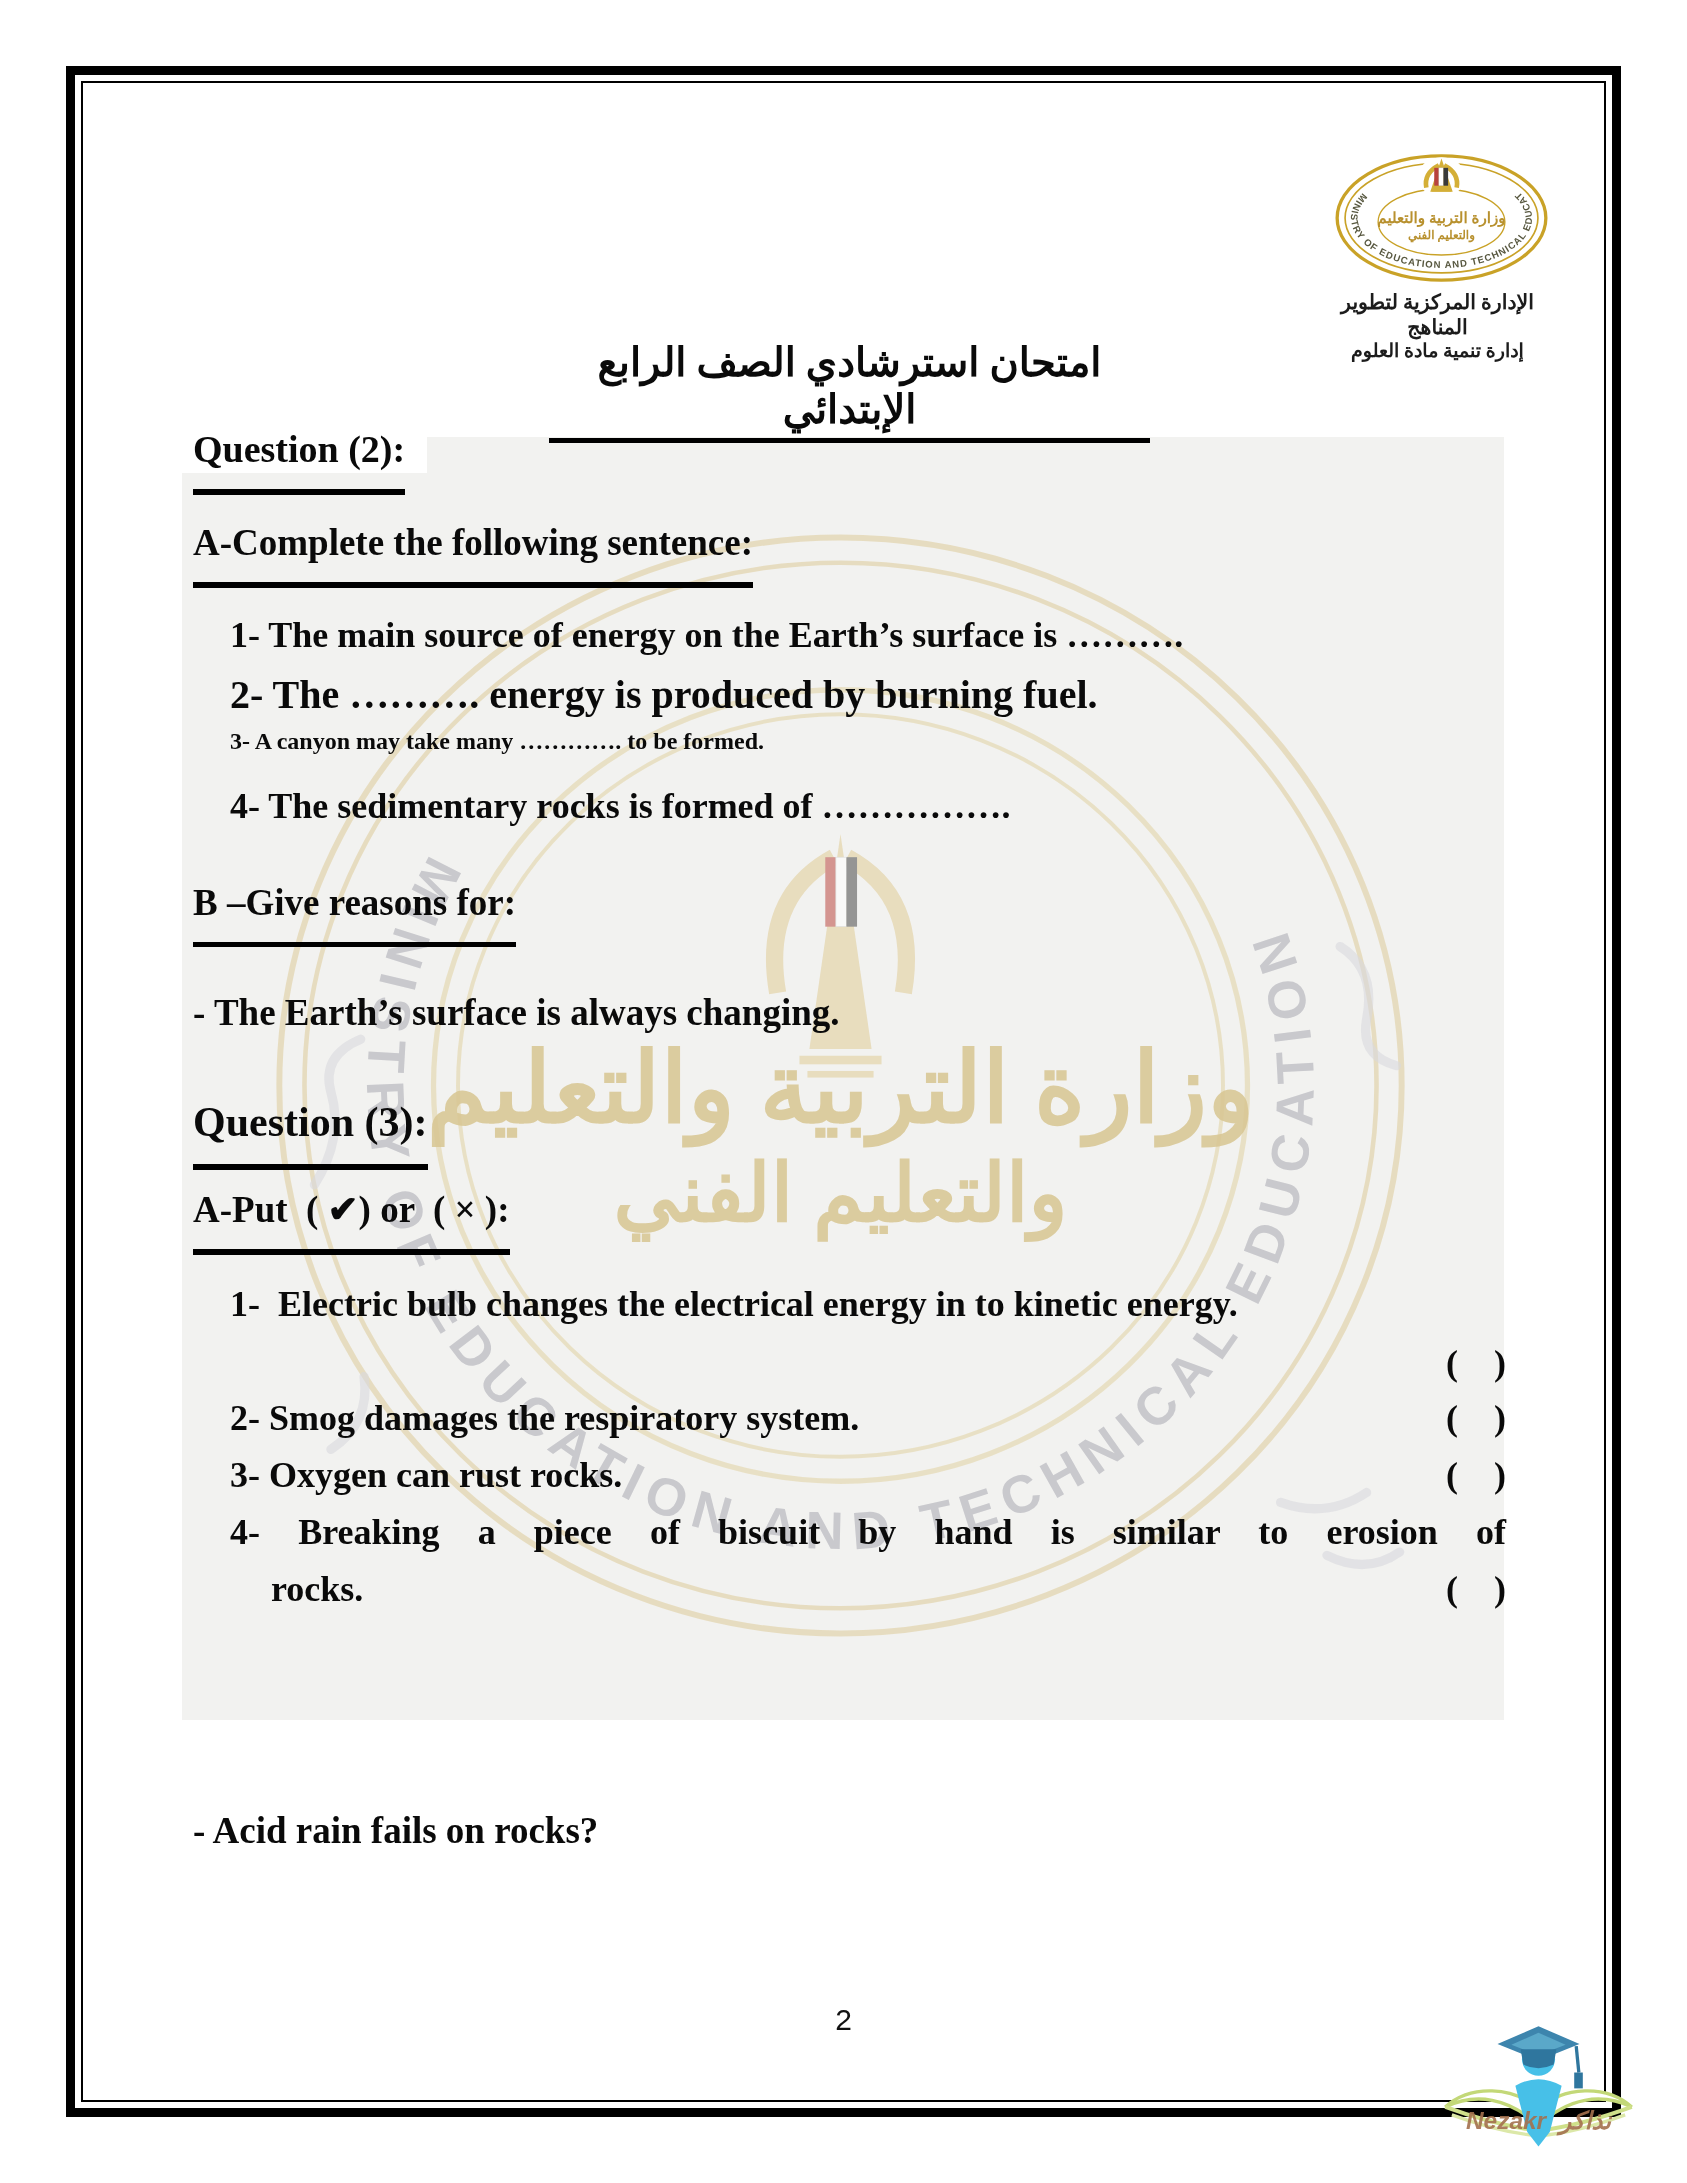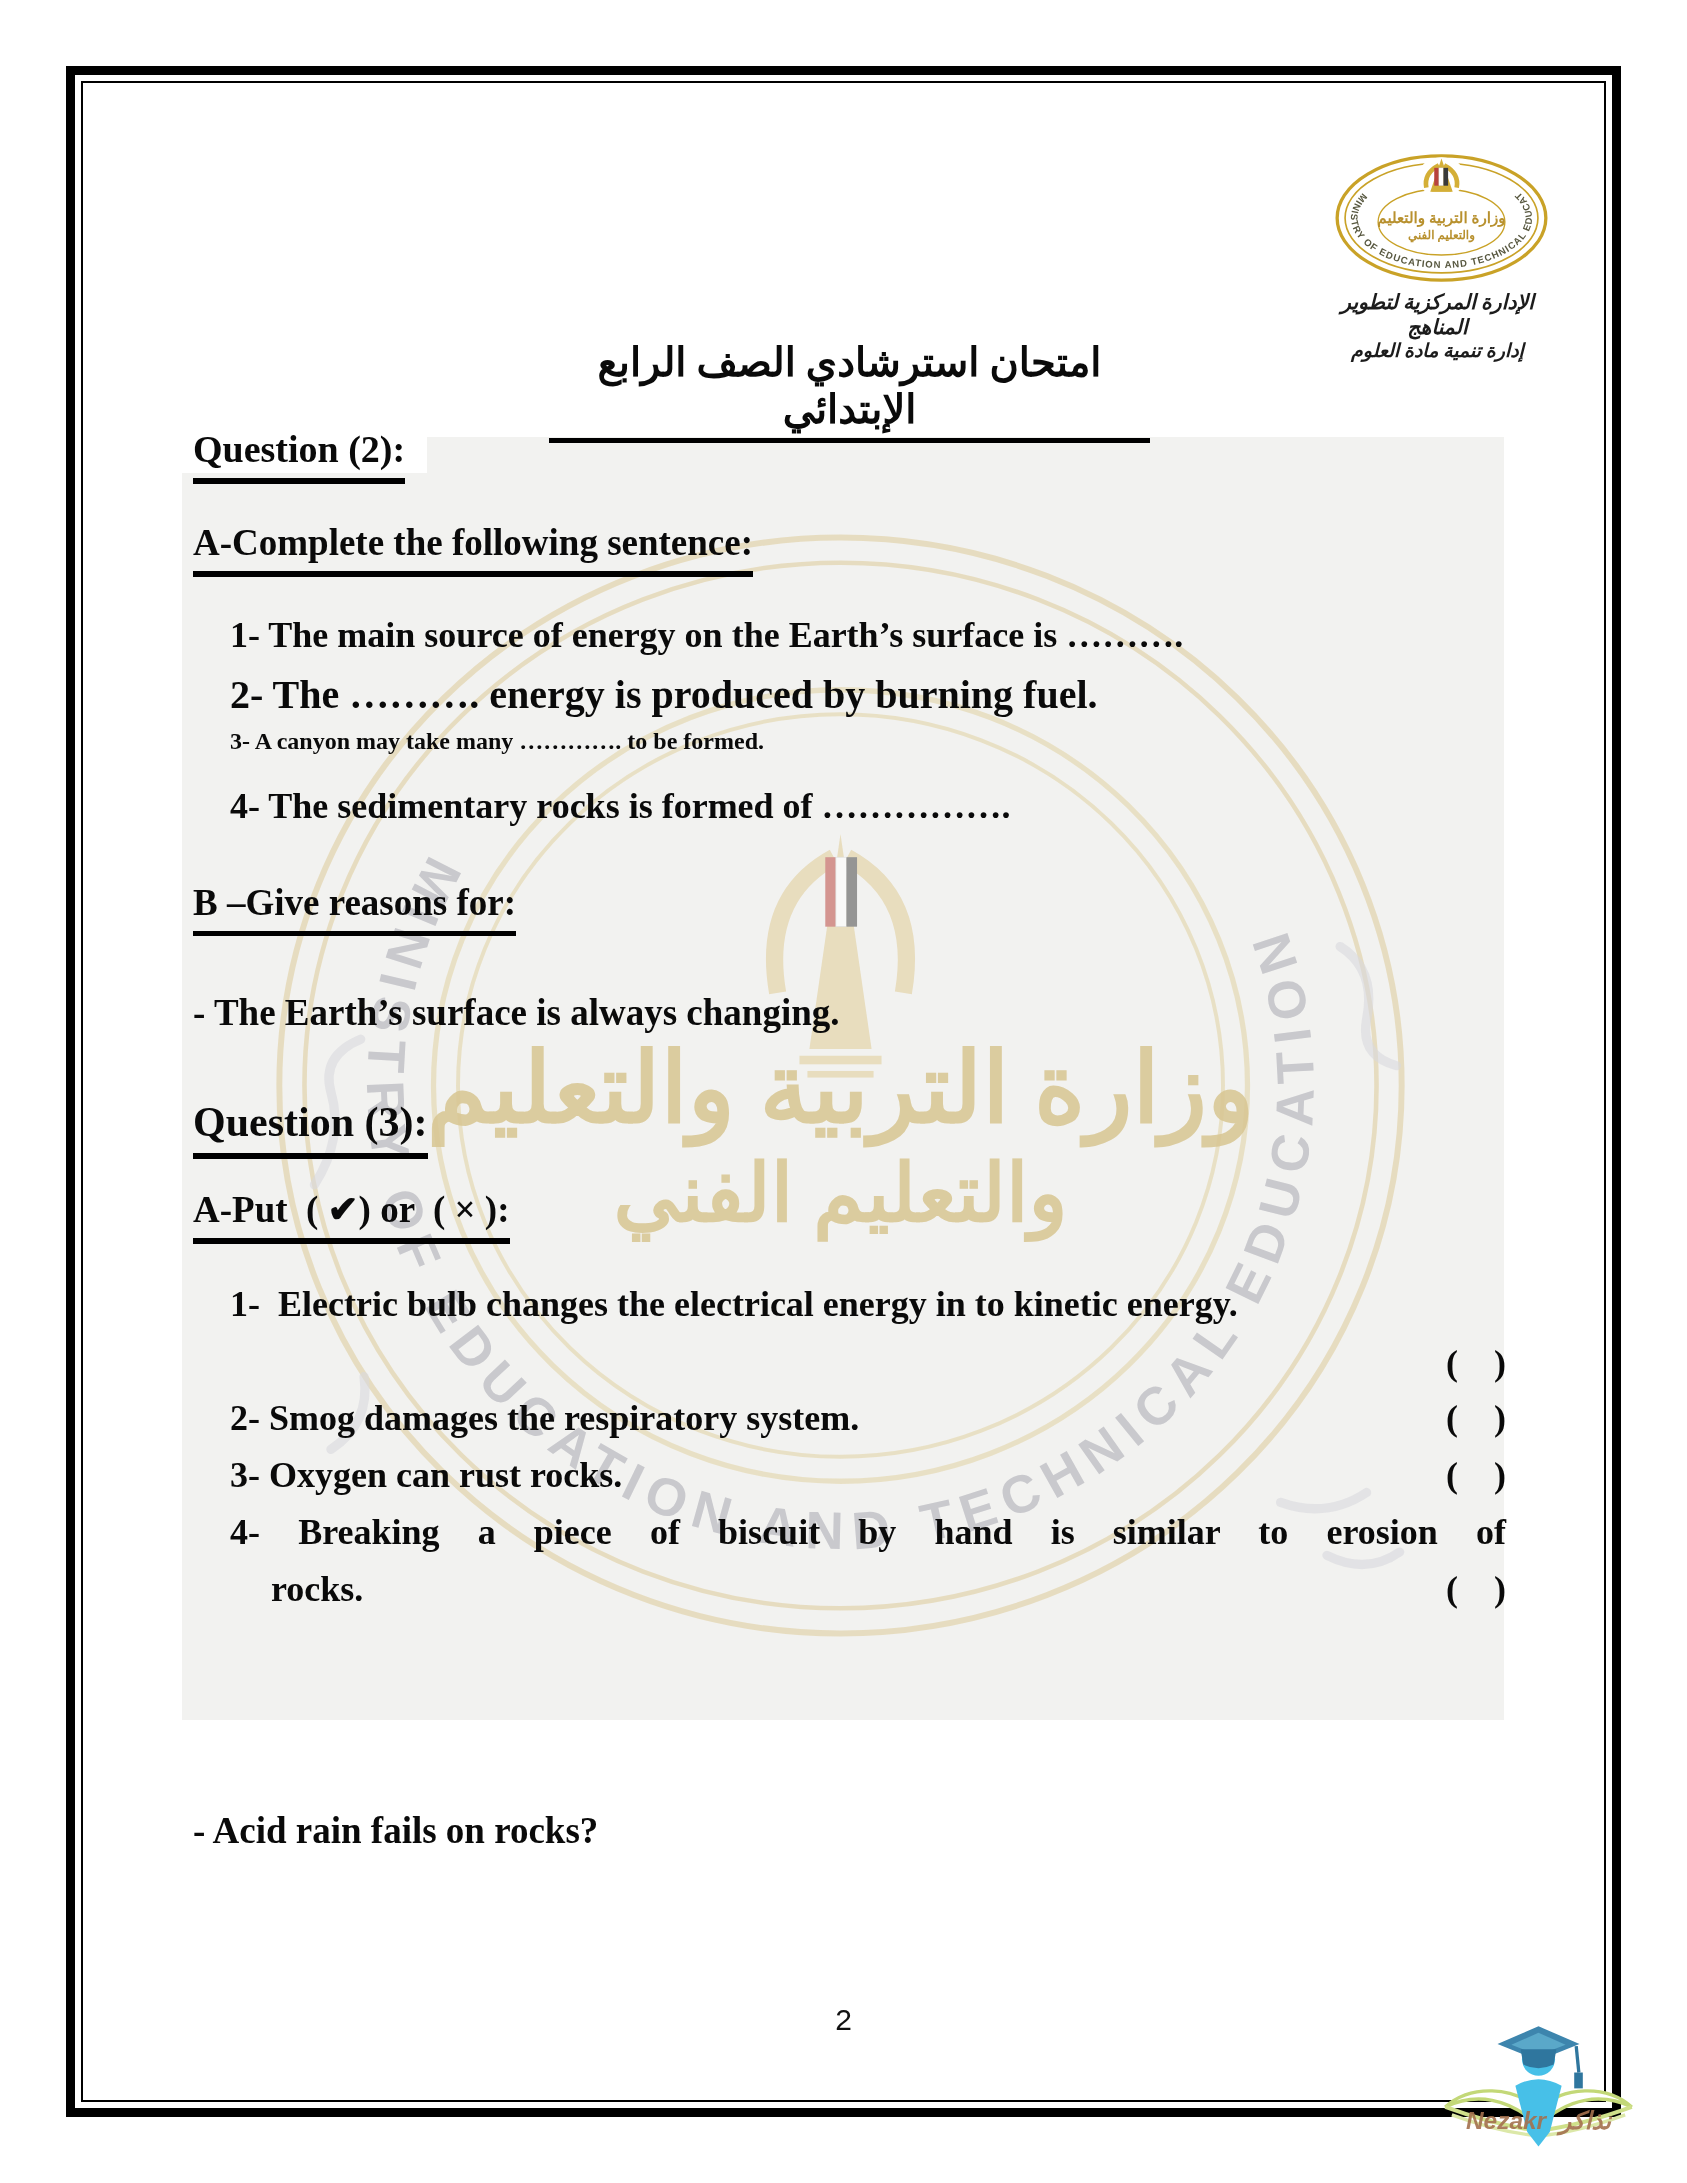--- a/index.html
+++ b/index.html
@@ -7,31 +7,31 @@
         font-family:"Liberation Serif",serif;color:#0a0a0a;}
   
   .frame-outer{position:absolute;left:66px;top:66px;right:66px;bottom:66px;
                border:9.3px solid #000;z-index:3;pointer-events:none;}
   .frame-inner{position:absolute;left:81px;top:81px;right:81px;bottom:81px;
                border:2.6px solid #000;z-index:3;pointer-events:none;}
   .gray-panel{position:absolute;left:182px;top:437px;width:1322px;height:1283px;background:#f2f2f0;z-index:0;}
   .white-notch{position:absolute;left:182px;top:437px;width:245px;height:36px;background:#ffffff;z-index:0;}
   .wm{position:absolute;left:268px;top:523px;width:1145px;height:1125px;z-index:1;pointer-events:none;}
   .txt{position:absolute;z-index:2;font-weight:bold;white-space:pre;}
-  .uline{border-bottom:6px solid #000;padding-bottom:7px;}
+  .uline{border-bottom:6px solid #000;padding-bottom:18px;}
   .title{position:absolute;left:549px;top:339px;width:601px;z-index:2;text-align:center;
          direction:rtl;font-size:40px;font-weight:bold;border-bottom:5.3px solid #000;padding-bottom:5.3px;}
   .row{position:absolute;left:230px;width:1276px;z-index:2;display:flex;
        justify-content:space-between;font-weight:bold;font-size:36px;}
   .jline{position:absolute;left:230px;width:1276px;z-index:2;font-weight:bold;font-size:36px;
          text-align:justify;text-align-last:justify;}
   .bracket{white-space:pre;}
   .seal{position:absolute;left:1331px;top:152px;width:221px;height:142px;z-index:2;}
   .dept{position:absolute;left:1320px;top:290px;width:235px;z-index:2;text-align:center;
-        direction:rtl;font-weight:bold;color:#1c1c1c;font-size:20.5px;line-height:24.5px;font-style:italic;}
+        direction:rtl;font-weight:bold;color:#1c1c1c;font-size:20.5px;line-height:24.5px;}
   .dept .l2{font-size:19px;text-align:center;}
   .pagenum{position:absolute;left:0;top:2003px;width:1687px;text-align:center;z-index:2;
            font-family:"Liberation Sans",sans-serif;font-size:30px;color:#111;}
   .nezakr{position:absolute;left:1436px;top:1985px;width:205px;height:179px;z-index:5;}
   .wm-callig{font-family:"Liberation Serif",serif;font-weight:bold;}
 </style>
 </head>
 <body>
 
 <div class="page">

